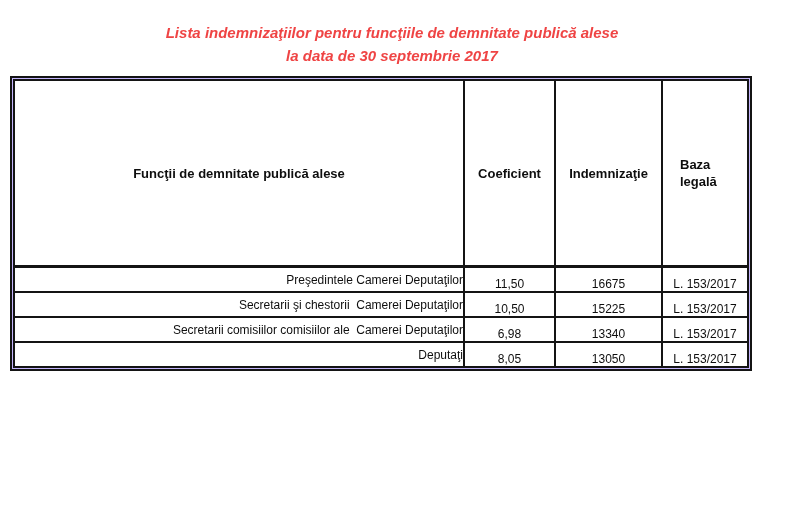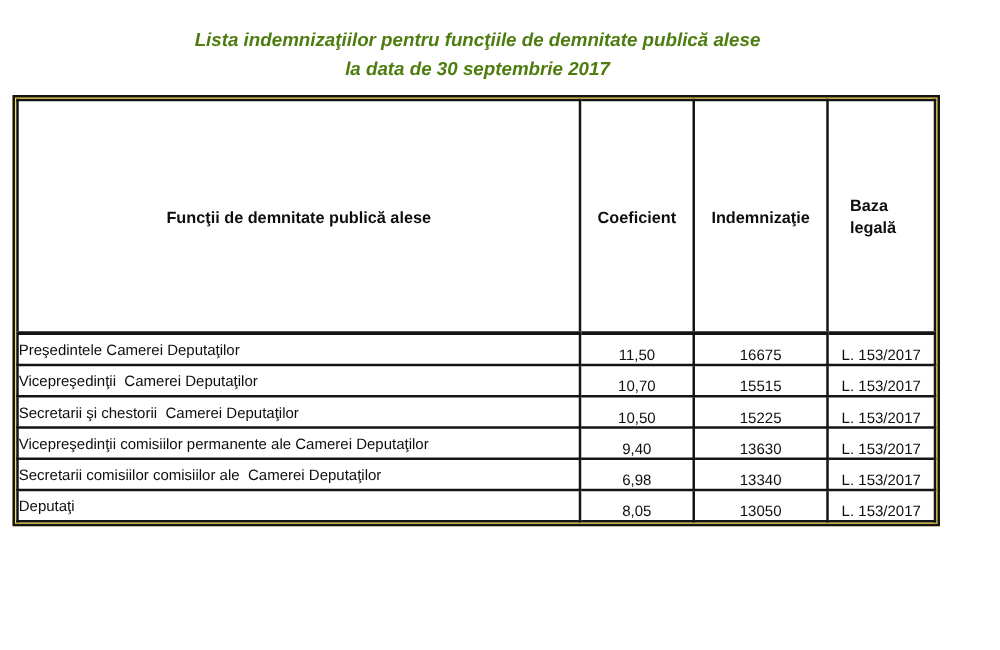--- a/index.html
+++ b/index.html
@@ -8,35 +8,35 @@
     width: 800px;
     height: 520px;
     background: #ffffff;
     font-family: "Liberation Sans", "DejaVu Sans", sans-serif;
     color: #0e0e0e;
     overflow: hidden;
     position: relative;
   }
   .title-block {
     position: absolute;
-    left: 10px;
+    left: 20px;
     top: 21px;
     width: 744px;
     text-align: center;
     font-weight: bold;
     font-style: italic;
     font-size: 15px;
     line-height: 23px;
-    color: #4d7c0f;
+    color: #ef4444;
   }
   .table-wrap {
     position: absolute;
     left: 10px;
     top: 76px;
-    background: #fde047;
+    background: #c4b5fd;
     border: 2px solid #141414;
     padding: 1px;
   }
   table.main {
     border-collapse: collapse;
     table-layout: fixed;
     background: #ffffff;
   }
   table.main th, table.main td {
     border: 2px solid #141414;
@@ -56,21 +56,21 @@
     display: inline-block;
     max-width: 50px;
     line-height: 17px;
     text-align: left;
   }
   tr.drow td {
     height: 23px;
     font-size: 12px;
   }
   td.fn {
-    text-align: left;
+    text-align: right;
     vertical-align: middle;
     padding-left: 4px;
     padding-right: 2px;
     white-space: pre-wrap;
     margin-left: 28px;
   }
   td.num {
     text-align: center;
     vertical-align: bottom;
     padding-bottom: 3px;
@@ -102,35 +102,23 @@
       </tr>
     </thead>
     <tbody>
       <tr class="drow">
         <td class="fn">Preşedintele Camerei Deputaţilor</td>
         <td class="num">11,50</td>
         <td class="num">16675</td>
         <td class="num">L. 153/2017</td>
       </tr>
       <tr class="drow">
-        <td class="fn">Vicepreşedinţii  Camerei Deputaţilor</td>
-        <td class="num">10,70</td>
-        <td class="num">15515</td>
-        <td class="num">L. 153/2017</td>
-      </tr>
-      <tr class="drow">
         <td class="fn">Secretarii şi chestorii  Camerei Deputaţilor</td>
         <td class="num">10,50</td>
         <td class="num">15225</td>
-        <td class="num">L. 153/2017</td>
-      </tr>
-      <tr class="drow">
-        <td class="fn">Vicepreşedinţii comisiilor permanente ale Camerei Deputaţilor</td>
-        <td class="num">9,40</td>
-        <td class="num">13630</td>
         <td class="num">L. 153/2017</td>
       </tr>
       <tr class="drow">
         <td class="fn">Secretarii comisiilor comisiilor ale  Camerei Deputaţilor</td>
         <td class="num">6,98</td>
         <td class="num">13340</td>
         <td class="num">L. 153/2017</td>
       </tr>
       <tr class="drow">
         <td class="fn">Deputaţi</td>

